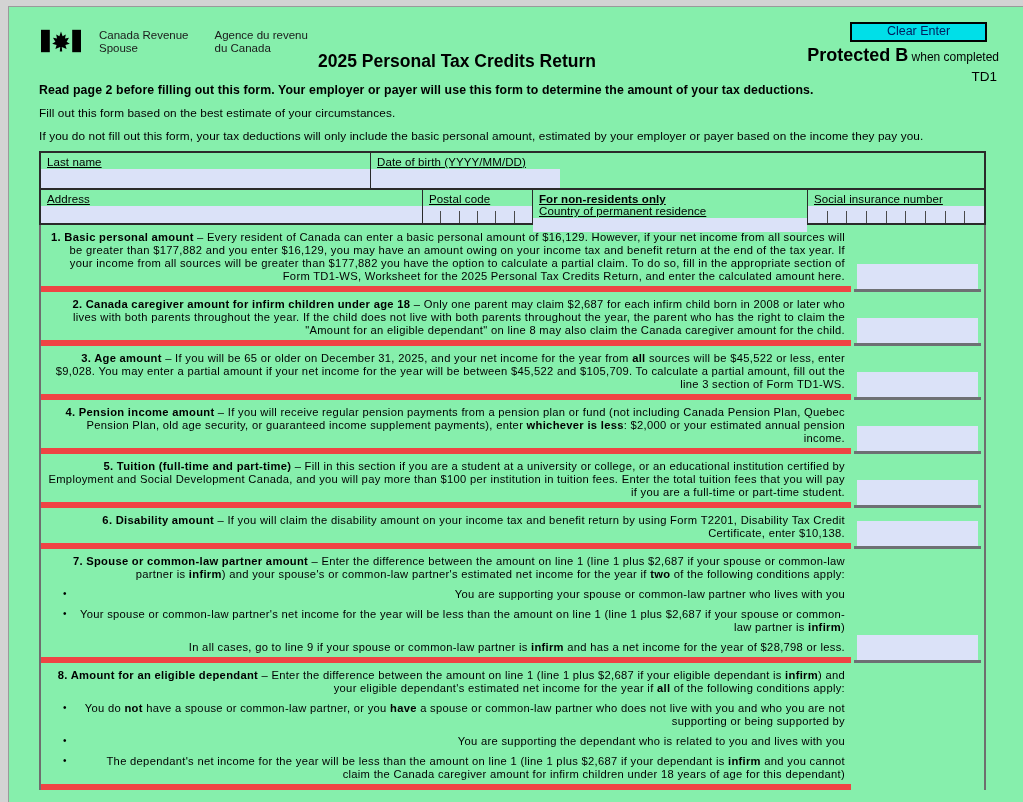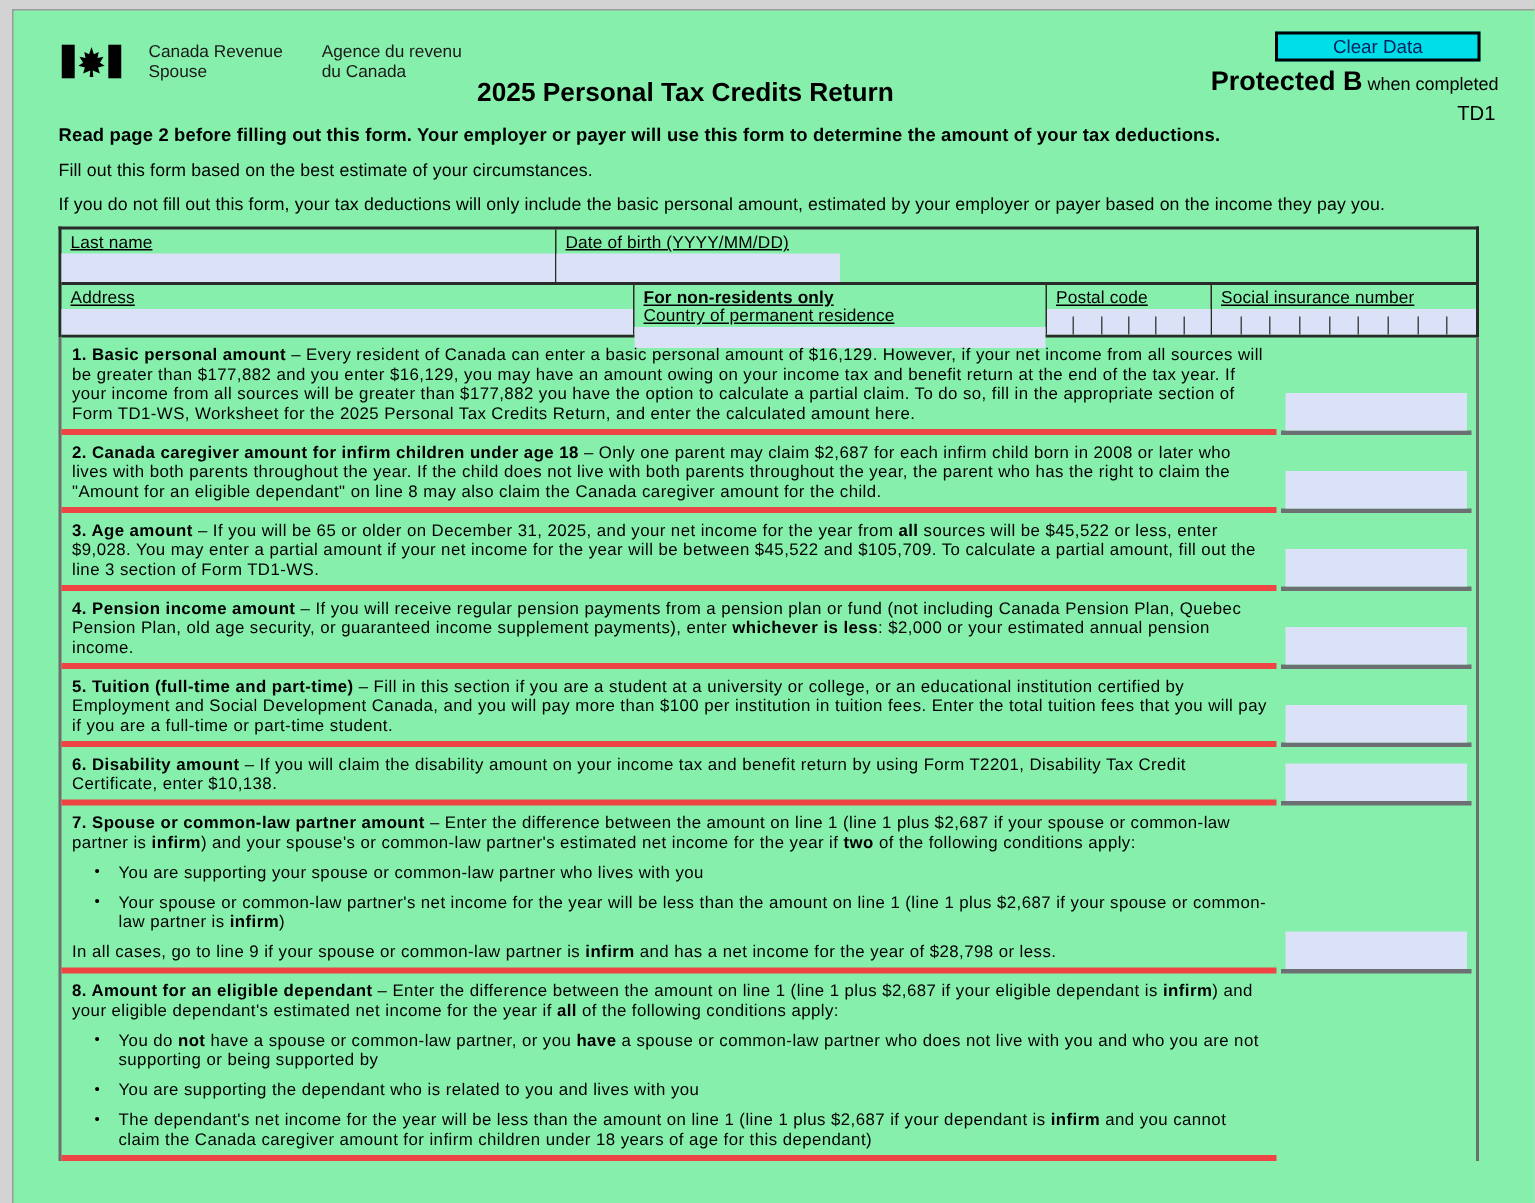--- a/index.html
+++ b/index.html
@@ -39,21 +39,21 @@
   .id-label b { letter-spacing:0.1px; }
   .id-input { background:#dbe2f8; border:none; width:100%; flex:1;
     font-family:"Liberation Sans",sans-serif; font-size:12px; padding:0 4px; }
   .comb { position:relative; background:#dbe2f8; flex:1; display:flex; cursor:text; }
   .comb-cell { flex:1; border-right:1px solid #4a4a4a; height:72%; align-self:flex-end; }
   .comb-cell:last-child { border-right:none; }
 
   
   .form-frame { width:947px; border-left:2px solid #6e6e6e; border-right:2px solid #6e6e6e; }
   .section { display:flex; }
-  .sec-text { flex:1; border-bottom:4px solid #ef4444; padding:6px 6px 3px 7px; }
+  .sec-text { flex:1; border-bottom:6px solid #ef4444; padding:6px 6px 3px 7px;text-align:right; }
   .para { font-size:11.2px; line-height:13px; letter-spacing:0.3px; color:#000; }
   .bullet { position:relative; font-size:11.2px; line-height:13px; letter-spacing:0.3px;
     margin-top:7px; padding-left:31px; }
   .bullet .marker { position:absolute; left:15px; top:-1px; font-size:10px; }
   .footer { margin-top:7px; }
   .sec-right { width:133px; display:flex; flex-direction:column; justify-content:flex-end; }
   .amount-wrap { width:127px; margin-left:3px; border-bottom:3px solid #6d7073; padding:0 3px; }
   .amount-input { display:block; width:100%; height:25px; background:#dbe2f8; border:none;
     font-family:"Liberation Sans",sans-serif; font-size:12px; text-align:right; }
   b, .b { font-weight:bold; }
@@ -75,21 +75,21 @@
           <div>Canada Revenue</div>
           <div>Spouse</div>
         </div>
         <div class="agency">
           <div>Agence du revenu</div>
           <div>du Canada</div>
         </div>
       </div>
       <div class="title">2025 Personal Tax Credits Return</div>
       <div class="hdr-right">
-        <button class="clear-btn">Clear Data</button>
+        <button class="clear-btn">Clear Enter</button>
         <div class="protected"><b>Protected B</b><span> when completed</span></div>
         <div class="form-code">TD1</div>
       </div>
     </div>
 
     <div class="intro-bold">Read page 2 before filling out this form. Your employer or payer will use this form to determine the amount of your tax deductions.</div>
     <div class="intro-line">Fill out this form based on the best estimate of your circumstances.</div>
     <div class="intro-line">If you do not fill out this form, your tax deductions will only include the basic personal amount, estimated by your employer or payer based on the income they pay you.</div>
 
     <div class="id-table">
@@ -101,35 +101,35 @@
         <div class="id-cell" style="width:189px">
           <div class="id-label">Date of birth (YYYY/MM/DD)</div>
           <input class="id-input" style="">
         </div>
       </div>
       <div class="id-row id-row2">
         <div class="id-cell" style="width:382px">
           <div class="id-label">Address</div>
           <input class="id-input" style="">
         </div>
+        <div class="id-cell" style="width:110px">
+          <div class="id-label">Postal code</div>
+          <div class="comb">
+              <div class="comb-cell"></div>
+              <div class="comb-cell"></div>
+              <div class="comb-cell"></div>
+              <div class="comb-cell"></div>
+              <div class="comb-cell"></div>
+              <div class="comb-cell"></div>
+            </div>
+        </div>
         <div class="id-cell" style="width:275px">
           <div class="id-label" style="padding-bottom:0"><b>For non-residents only</b></div>
           <div class="id-label" style="padding-top:0">Country of permanent residence</div>
           <input class="id-input" style="">
-        </div>
-        <div class="id-cell" style="width:110px">
-          <div class="id-label">Postal code</div>
-          <div class="comb">
-              <div class="comb-cell"></div>
-              <div class="comb-cell"></div>
-              <div class="comb-cell"></div>
-              <div class="comb-cell"></div>
-              <div class="comb-cell"></div>
-              <div class="comb-cell"></div>
-            </div>
         </div>
         <div class="id-cell" style="flex:1">
           <div class="id-label">Social insurance number</div>
           <div class="comb">
               <div class="comb-cell"></div>
               <div class="comb-cell"></div>
               <div class="comb-cell"></div>
               <div class="comb-cell"></div>
               <div class="comb-cell"></div>
               <div class="comb-cell"></div>

